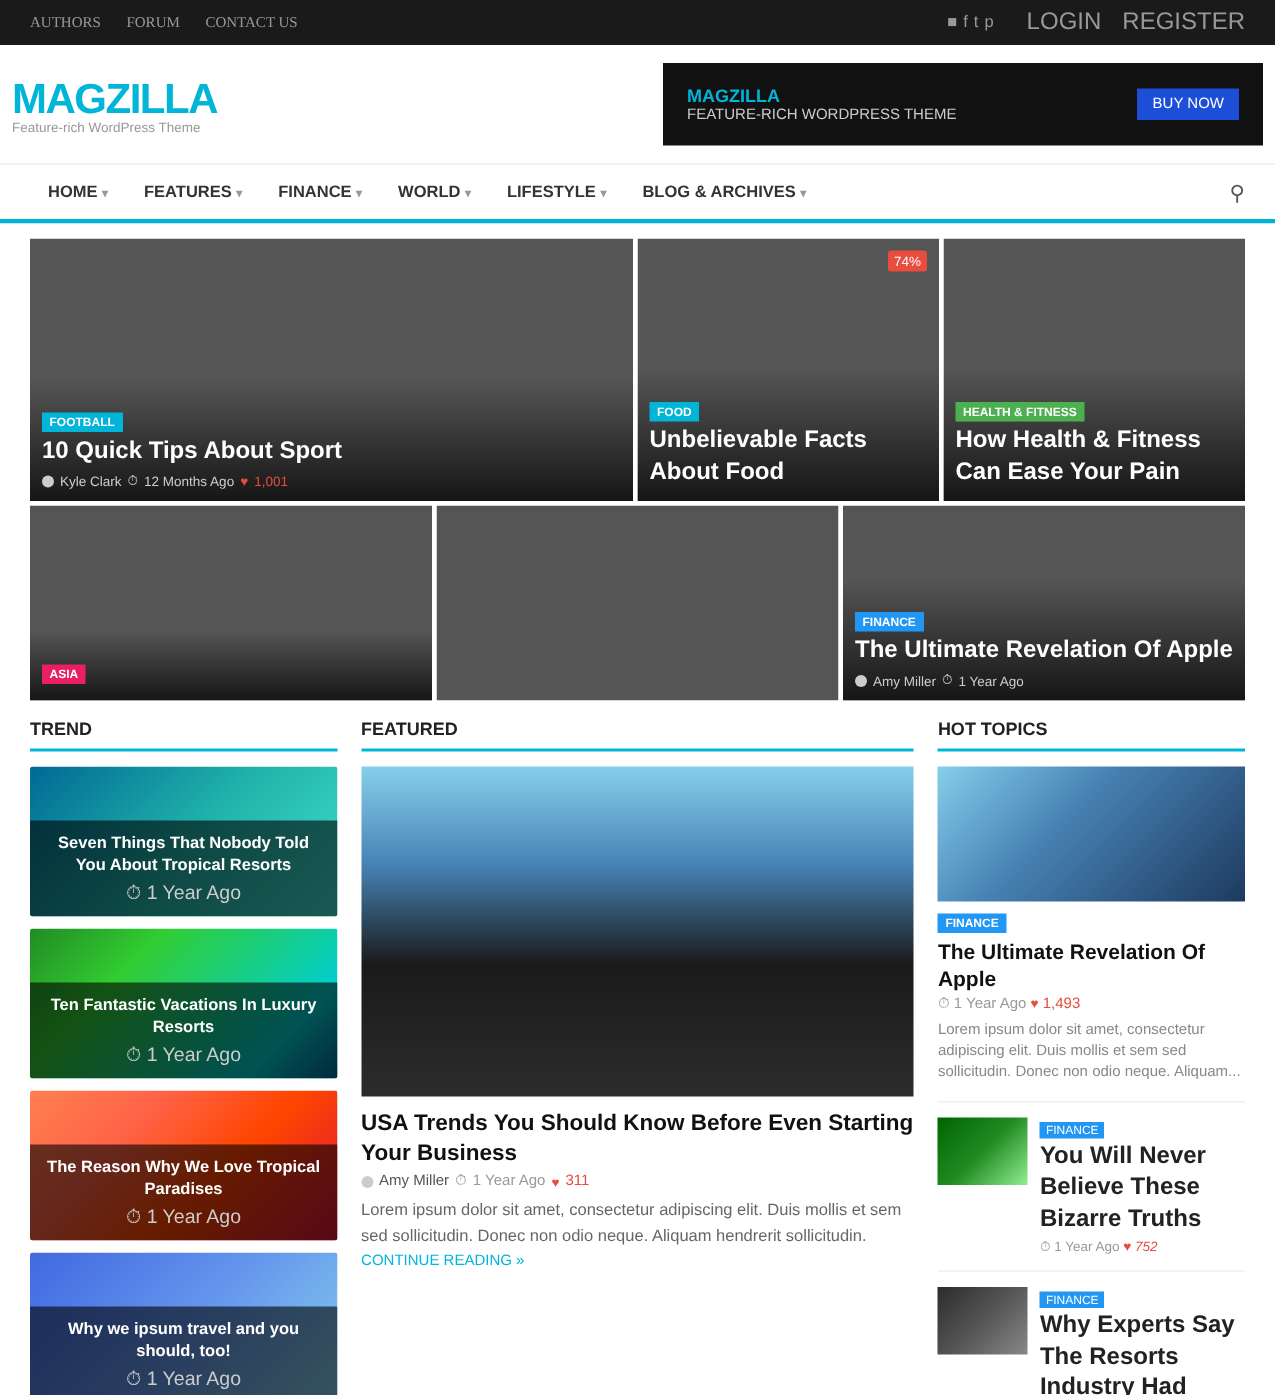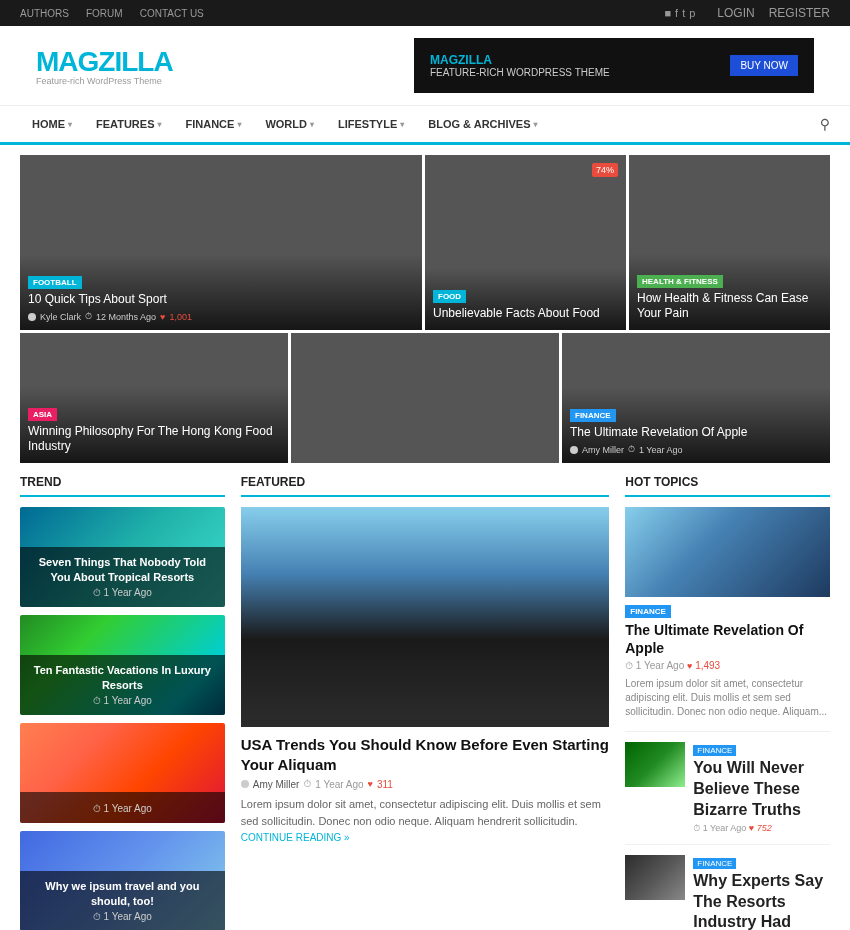--- a/index.html
+++ b/index.html
@@ -1,27 +1,27 @@
 <!DOCTYPE html>
 <html><head>
   <meta charset="utf-8">
   <style>
     * { margin: 0; padding: 0; box-sizing: border-box; }
     body { font-family: Arial, sans-serif; background: #e8e8e8; font-size: 12px; color: #333; width: 850px; }
     
     
     .top-bar { background: #1a1a1a; color: #999; padding: 6px 20px; display: flex; justify-content: space-between; align-items: center; font-size: 11px; }
-    .top-bar-left a { color: #999; text-decoration: none; margin-right: 14px; text-transform: uppercase; font-size: 10px; }
+    .top-bar-left a { color: #999; text-decoration: none; margin-right: 14px; text-transform: uppercase; font-size: 10px; font-family: Liberation Serif, serif; }
     .top-bar-right { display: flex; align-items: center; gap: 8px; }
     .top-bar-right .social-icons { display: flex; gap: 4px; margin-right: 8px; }
     .top-bar-right .social-icons span { color: #999; font-size: 11px; cursor: pointer; }
-    .top-bar-right a { color: #999; text-decoration: none; font-size: 12px; text-transform: uppercase; margin-left: 6px; }
-
-    
-    .header { background: #fff; padding: 12px 36px; display: flex; align-items: center; justify-content: space-between; gap: 16px; }
+    .top-bar-right a { color: #999; text-decoration: none; font-size: 16px; text-transform: uppercase; margin-left: 6px; }
+
+    
+    .header { background: #fff; padding: 12px 8px; display: flex; align-items: center; justify-content: space-between; gap: 16px; }
     .logo-wrap { display: flex; flex-direction: column; }
     .logo-text { font-size: 28px; font-weight: 900; color: #111; letter-spacing: -1px; }
     .logo-text span { color: #00b5d8; }
     .logo-sub { font-size: 9px; color: #999; margin-top: -2px; }
     .banner-ad { background: #111; color: #fff; padding: 10px 16px; display: flex; align-items: center; justify-content: space-between; width: 400px; height: 55px; }
     .banner-ad-text { font-size: 10px; color: #ccc; }
     .banner-ad-text strong { color: #00b5d8; font-size: 12px; display: block; }
     .banner-buy-btn { background: #1d4ed8; color: #fff; font-size: 10px; padding: 5px 10px; text-transform: uppercase; border: none; cursor: pointer; }
 
     
@@ -39,21 +39,21 @@
     .feat-item.large .img-placeholder { height: 175px; }
     .feat-item.small .img-placeholder { height: 130px; }
     .feat-overlay { position: absolute; bottom: 0; left: 0; right: 0; background: linear-gradient(transparent, rgba(0,0,0,0.75)); padding: 20px 8px 8px; }
     .feat-badge { display: inline-block; background: #00b5d8; color: #fff; font-size: 8px; padding: 2px 5px; text-transform: uppercase; margin-bottom: 3px; font-weight: bold; }
     .feat-badge.food { background: #00b5d8; }
     .feat-badge.health { background: #4caf50; }
     .feat-badge.asia { background: #e91e63; }
     .feat-badge.africa { background: #ff9800; }
     .feat-badge.finance { background: #2196f3; }
     .feat-badge.football { background: #00b5d8; }
-    .feat-title { color: #fff; font-size: 12px; font-weight: normal; line-height: 1.3; }
+    .feat-title { color: #fff; font-size: 16px; font-weight: bold; line-height: 1.3; }
     .feat-meta { color: #ccc; font-size: 9px; margin-top: 3px; display: flex; align-items: center; gap: 4px; }
     .feat-meta .views { color: #e74c3c; font-size: 9px; }
     .percent-badge { position: absolute; top: 8px; right: 8px; background: #e74c3c; color: #fff; font-size: 9px; padding: 2px 4px; border-radius: 2px; }
 
     
     .img-sport { background: linear-gradient(135deg, #1a1a2e 0%, #16213e 50%, #0f3460 100%); }
     .img-food { background: linear-gradient(135deg, #2d1b00 0%, #8b4513 40%, #d2691e 100%); }
     .img-fitness { background: linear-gradient(135deg, #ff6b35 0%, #f7931e 50%, #ffd700 100%); }
     .img-hk { background: linear-gradient(135deg, #8b0000 0%, #dc143c 40%, #ff6347 100%); }
     .img-africa { background: linear-gradient(135deg, #654321 0%, #8b6914 50%, #daa520 100%); }
@@ -70,21 +70,21 @@
 
     
     .sections-row { display: grid; grid-template-columns: 1fr 1.8fr 1fr; gap: 16px; margin-top: 12px; }
 
     
     .section-title { font-size: 12px; font-weight: bold; text-transform: uppercase; border-bottom: 2px solid #00b5d8; padding-bottom: 6px; margin-bottom: 10px; color: #222; }
     .trend-card { position: relative; overflow: hidden; margin-bottom: 8px; cursor: pointer; border-radius: 2px; }
     .trend-card .img-placeholder { height: 100px; width: 100%; }
     .trend-overlay { position: absolute; bottom: 0; left: 0; right: 0; background: rgba(0,0,0,0.6); padding: 8px; }
     .trend-title { color: #fff; font-size: 11px; font-weight: bold; line-height: 1.3; text-align: center; }
-    .trend-meta { color: #ccc; font-size: 10px; text-align: center; margin-top: 3px; }
+    .trend-meta { color: #ccc; font-size: 13px; text-align: center; margin-top: 3px; }
 
     
     .featured-center-img { width: 100%; height: 220px; position: relative; cursor: pointer; margin-bottom: 8px; }
     .featured-center-img .img-bridge { height: 100%; }
     .feat-center-title { font-size: 15px; font-weight: bold; color: #111; margin-bottom: 4px; line-height: 1.3; }
     .feat-center-meta { font-size: 10px; color: #999; margin-bottom: 6px; display: flex; align-items: center; gap: 4px; }
     .feat-center-meta .author { color: #555; }
     .feat-center-meta .views { color: #e74c3c; }
     .feat-center-desc { font-size: 11px; color: #666; line-height: 1.5; }
     .continue-link { color: #00b5d8; font-size: 10px; text-transform: uppercase; cursor: pointer; }
@@ -218,21 +218,20 @@
       </div>
     </div>
   </div>
 
   <div style="display:grid; grid-template-columns: 1fr 1fr 1fr; gap:3px; margin-bottom:10px;">
 
     <div class="feat-item small">
       <div class="img-placeholder img-hk" style="height:130px;"></div>
       <div class="feat-overlay">
         <span class="feat-badge asia">ASIA</span>
-        <div class="feat-title">Winning Philosophy For The Hong Kong Food Industry</div>
       </div>
     </div>
 
     <div class="feat-item small">
       <div class="img-placeholder img-africa" style="height:130px;"></div>
     </div>
 
     <div class="feat-item small">
       <div class="img-placeholder img-apple" style="height:130px;"></div>
       <div class="feat-overlay">
@@ -265,41 +264,42 @@
         <div class="img-placeholder img-resort2" style="height:100px;"></div>
         <div class="trend-overlay">
           <div class="trend-title">Ten Fantastic Vacations In Luxury Resorts</div>
           <div class="trend-meta">⏱ <span>1 Year Ago</span></div>
         </div>
       </div>
 
       <div class="trend-card">
         <div class="img-placeholder img-paradise" style="height:100px;"></div>
         <div class="trend-overlay">
+          <div class="trend-title">The Reason Why We Love Tropical Paradises</div>
           <div class="trend-meta">⏱ <span>1 Year Ago</span></div>
         </div>
       </div>
 
       <div class="trend-card">
         <div class="img-placeholder img-travel" style="height:100px;"></div>
         <div class="trend-overlay">
           <div class="trend-title">Why we ipsum travel and you should, too!</div>
           <div class="trend-meta">⏱ <span>1 Year Ago</span></div>
         </div>
       </div>
     </div>
 
     <div>
       <div class="section-title">FEATURED</div>
 
       <div class="featured-center-img">
         <div class="img-bridge" style="width:100%; height:220px;"></div>
       </div>
 
-      <div class="feat-center-title">USA Trends You Should Know Before Even Starting Your Aliquam</div>
+      <div class="feat-center-title">USA Trends You Should Know Before Even Starting Your Business</div>
       <div class="feat-center-meta">
         <span class="author-dot"></span>
         <span class="author">Amy Miller</span>
         <span>⏱</span>
         <span>1 Year Ago</span>
         <span class="heart-icon">♥</span>
         <span class="views">311</span>
       </div>
       <div class="feat-center-desc">
         <span>Lorem ipsum dolor sit amet, consectetur adipiscing elit. Duis mollis et sem sed sollicitudin. Donec non odio neque. Aliquam hendrerit sollicitudin.</span>

